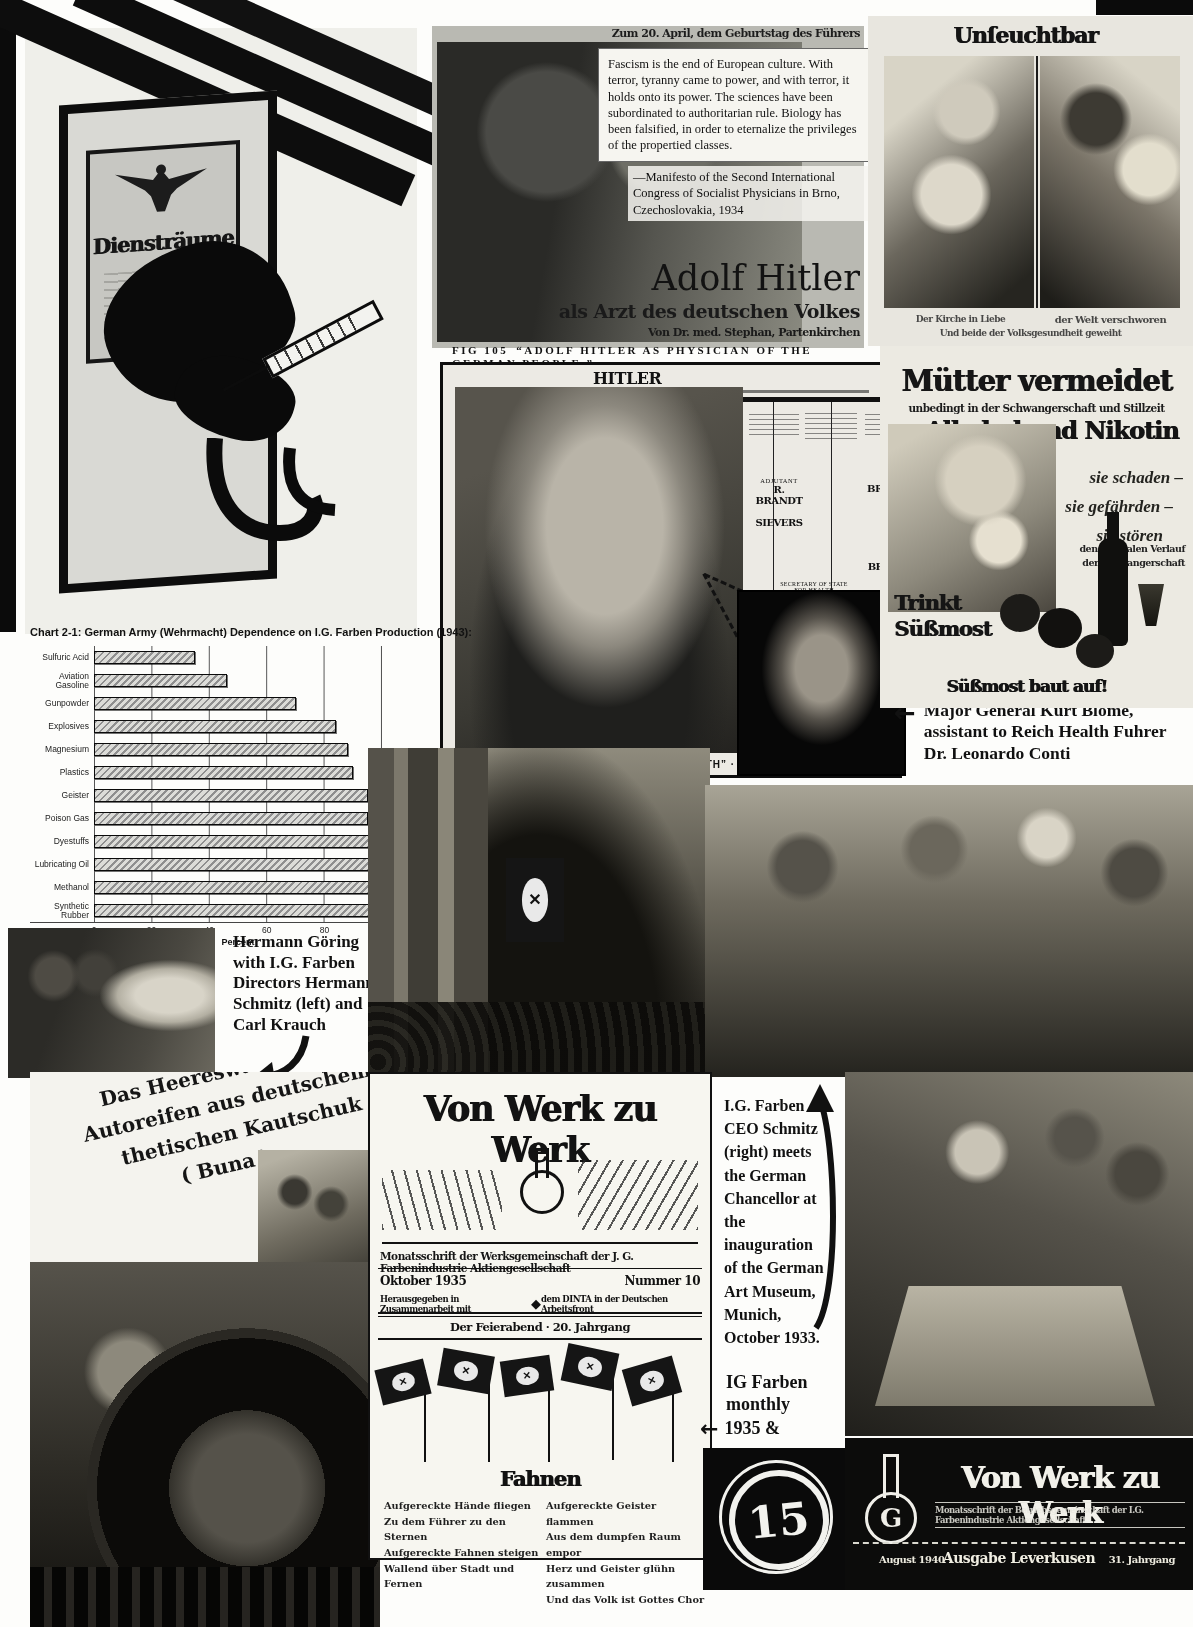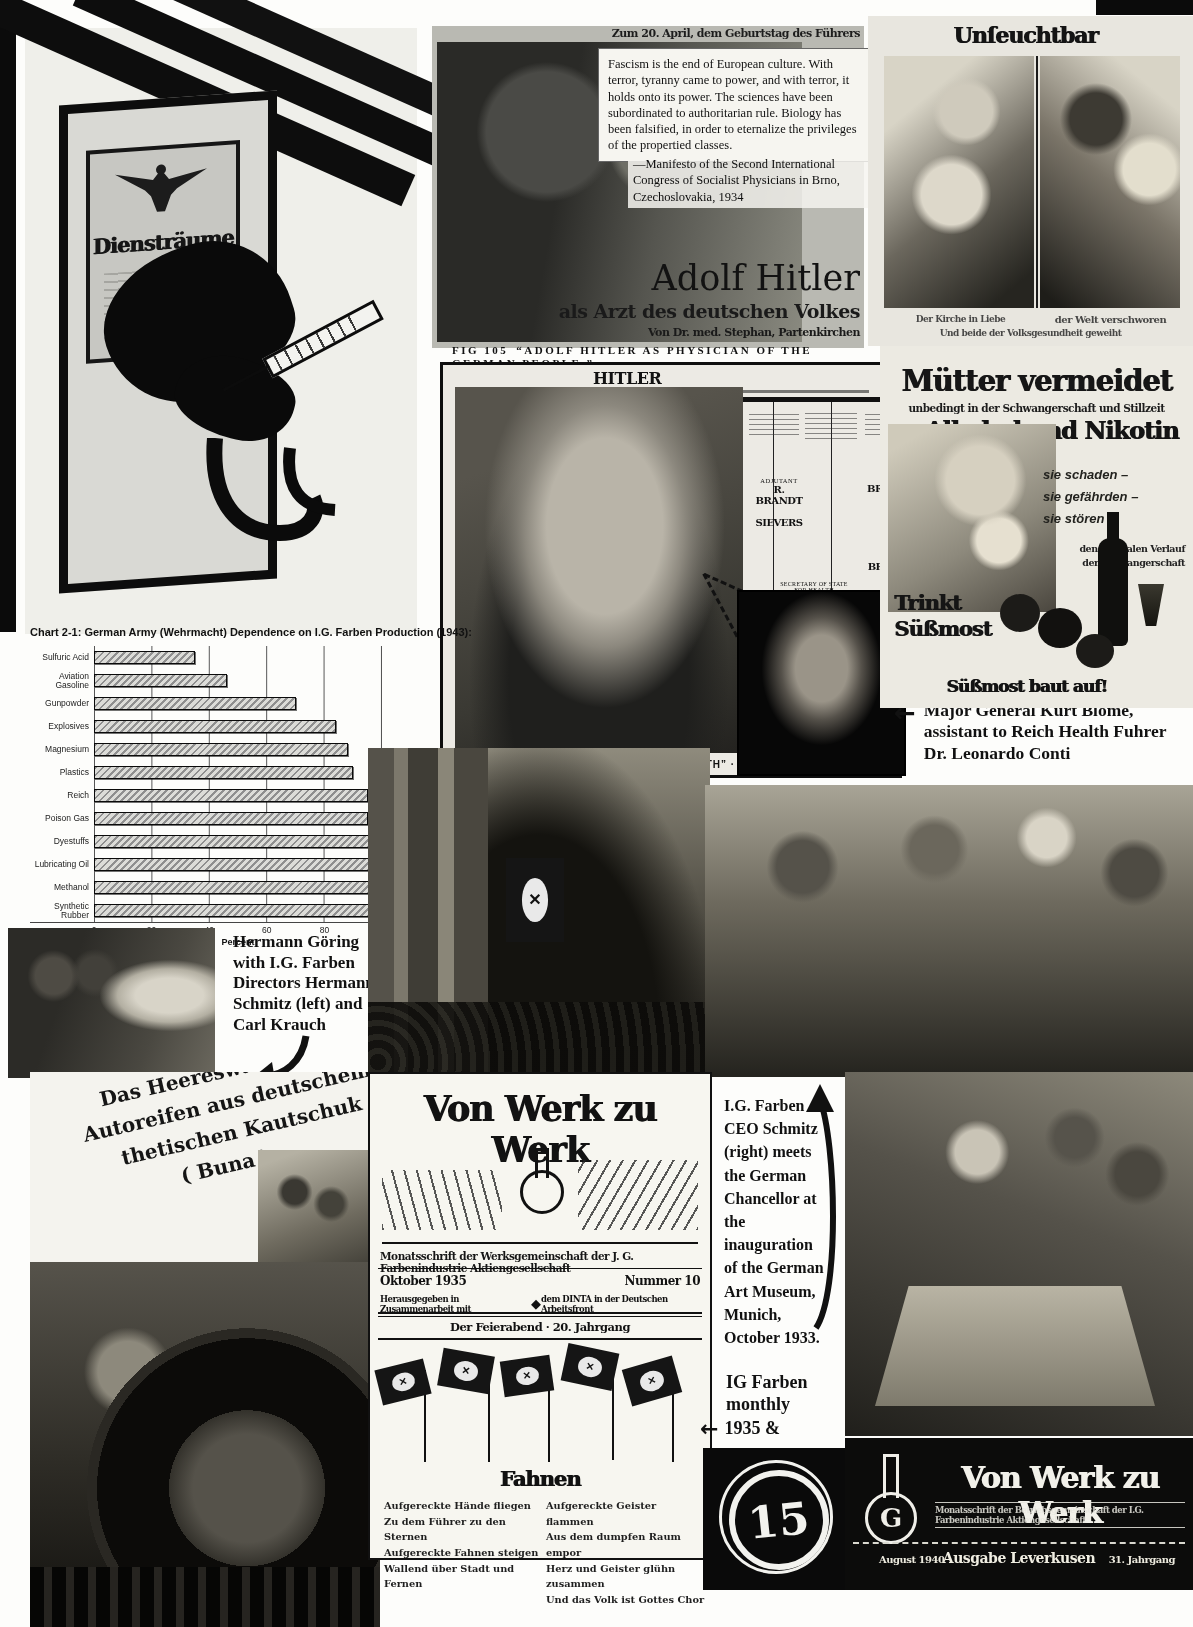--- a/index.html
+++ b/index.html
@@ -77,21 +77,21 @@
   <div class="abs" style="left:432px;top:26px;width:432px;height:322px;background:#b9b9b2;">
     <div class="frak" style="position:absolute;right:4px;top:1px;font-size:11px;color:#1d1d1d;">Zum 20. April, dem Geburtstag des Führers</div>
     <div class="photo noise" style="left:5px;top:16px;width:365px;height:300px;background:
          radial-gradient(circle at 30% 30%,#4a4a46 0 60px,transparent 70px),
          radial-gradient(circle at 62% 34%,#6e6e66 0 46px,transparent 56px),
          linear-gradient(100deg,#2a2a27 35%,#55554f 60%,#8a8a80 100%);"></div>
     <div style="position:absolute;left:166px;top:22px;width:256px;background:#f6f5f0;border:1px solid #666;padding:7px 9px;
          font-size:12.5px;line-height:1.3;font-family:'Liberation Serif',serif;">
       <span>Fascism is the end of European culture. With terror, tyranny came to power, and with terror, it holds onto its power. The sciences have been subordinated to authoritarian rule. Biology has been falsified, in order to eternalize the privileges of the propertied classes.</span>
     </div>
-    <div style="position:absolute;left:196px;top:127px;width:232px;font-size:12.5px;line-height:1.3;color:#0e0e0e;background:rgba(246,245,240,.85);padding:3px 5px;">—Manifesto of the Second International Congress of Socialist Physicians in Brno, Czechoslovakia, 1934</div>
+    <div style="position:absolute;left:196px;top:140px;width:232px;font-size:12.5px;line-height:1.3;color:#0e0e0e;background:rgba(246,245,240,.85);padding:3px 5px;">—Manifesto of the Second International Congress of Socialist Physicians in Brno, Czechoslovakia, 1934</div>
     <div style="position:absolute;right:4px;top:232px;font-size:35px;font-family:'DejaVu Serif',serif;color:#121212;">Adolf Hitler</div>
     <div class="frak" style="position:absolute;right:4px;top:274px;font-size:19px;color:#1a1a1a;">als Arzt des deutschen Volkes</div>
     <div class="frak" style="position:absolute;right:4px;top:300px;font-size:11px;color:#1a1a1a;">Von Dr. med. Stephan, Partenkirchen</div>
   </div>
   <div class="cap" style="position:absolute;left:452px;top:344px;width:430px;font-size:11px;letter-spacing:2.5px;">
     <span style="margin-right:8px;">FIG 105</span><span>“ADOLF HITLER AS PHYSICIAN OF THE GERMAN PEOPLE.”</span>
   </div>
 
   <div class="abs" style="left:440px;top:362px;width:462px;height:416px;background:#eceae4;border:3px solid #0e0e0e;box-sizing:border-box;">
     <div class="frak" style="position:absolute;left:150px;right:0;top:4px;text-align:left;font-size:16px;">HITLER</div>
@@ -161,22 +161,22 @@
   </div>
 
   <div class="abs noise" style="left:880px;top:346px;width:313px;height:362px;background:#eceae2;">
     <div class="frakheavy" style="position:absolute;left:0;right:0;top:18px;text-align:center;font-size:29px;color:#161616;">Mütter vermeidet</div>
     <div class="frak" style="position:absolute;left:0;right:0;top:56px;text-align:center;font-size:10.5px;color:#1c1c1c;">unbedingt in der Schwangerschaft und Stillzeit</div>
     <div class="frakheavy" style="position:absolute;left:30px;right:0;top:70px;text-align:center;font-size:24px;color:#141414;">Alkohol und Nikotin</div>
     <div class="photo noise" style="left:8px;top:78px;width:168px;height:188px;background:
          radial-gradient(circle at 55% 30%,#d6d0c0 0 34px,transparent 46px),
          radial-gradient(circle at 66% 62%,#e6e0d0 0 22px,transparent 30px),
          linear-gradient(150deg,#cfcaba 10%,#8d897c 60%,#4a463e 100%);"></div>
-    <div class="abs" style="right:10px;top:118px;width:140px;
-         font-family:Liberation Sans, sans-serif;font-style:italic;font-weight:700;font-size:13px;line-height:1.7;color:#23231f;">
+    <div class="abs" style="right:10px;top:118px;width:140px;text-align:right;
+         font-family:Liberation Serif, serif;font-style:italic;font-weight:700;font-size:17px;line-height:1.7;color:#23231f;">
       <div>sie schaden –</div>
       <div style="padding-right:10px;">sie gefährden –</div>
       <div style="padding-right:20px;">sie stören</div>
     </div>
     <div class="frak" style="position:absolute;right:8px;top:196px;width:130px;text-align:right;font-size:9.5px;color:#222;line-height:1.5;">
       <div>den normalen Verlauf</div>
       <div>der Schwangerschaft</div>
     </div>
 
     <div class="abs" style="left:218px;top:192px;width:30px;height:108px;background:#10100e;border-radius:12px 12px 6px 6px;">
@@ -224,21 +224,21 @@
             <div class="cbar" style="width: calc(88% - 1px);"></div>
           </div>
         </div>
         <div class="crow">
           <span class="clab">Plastics</span>
           <div class="ctrack">
             <div class="cbar" style="width: calc(90% - 1px);"></div>
           </div>
         </div>
         <div class="crow">
-          <span class="clab">Reich</span>
+          <span class="clab">Geister</span>
           <div class="ctrack">
             <div class="cbar" style="width: calc(95% - 1px);"></div>
           </div>
         </div>
         <div class="crow">
           <span class="clab">Poison Gas</span>
           <div class="ctrack">
             <div class="cbar" style="width: calc(95% - 1px);"></div>
           </div>
         </div>

